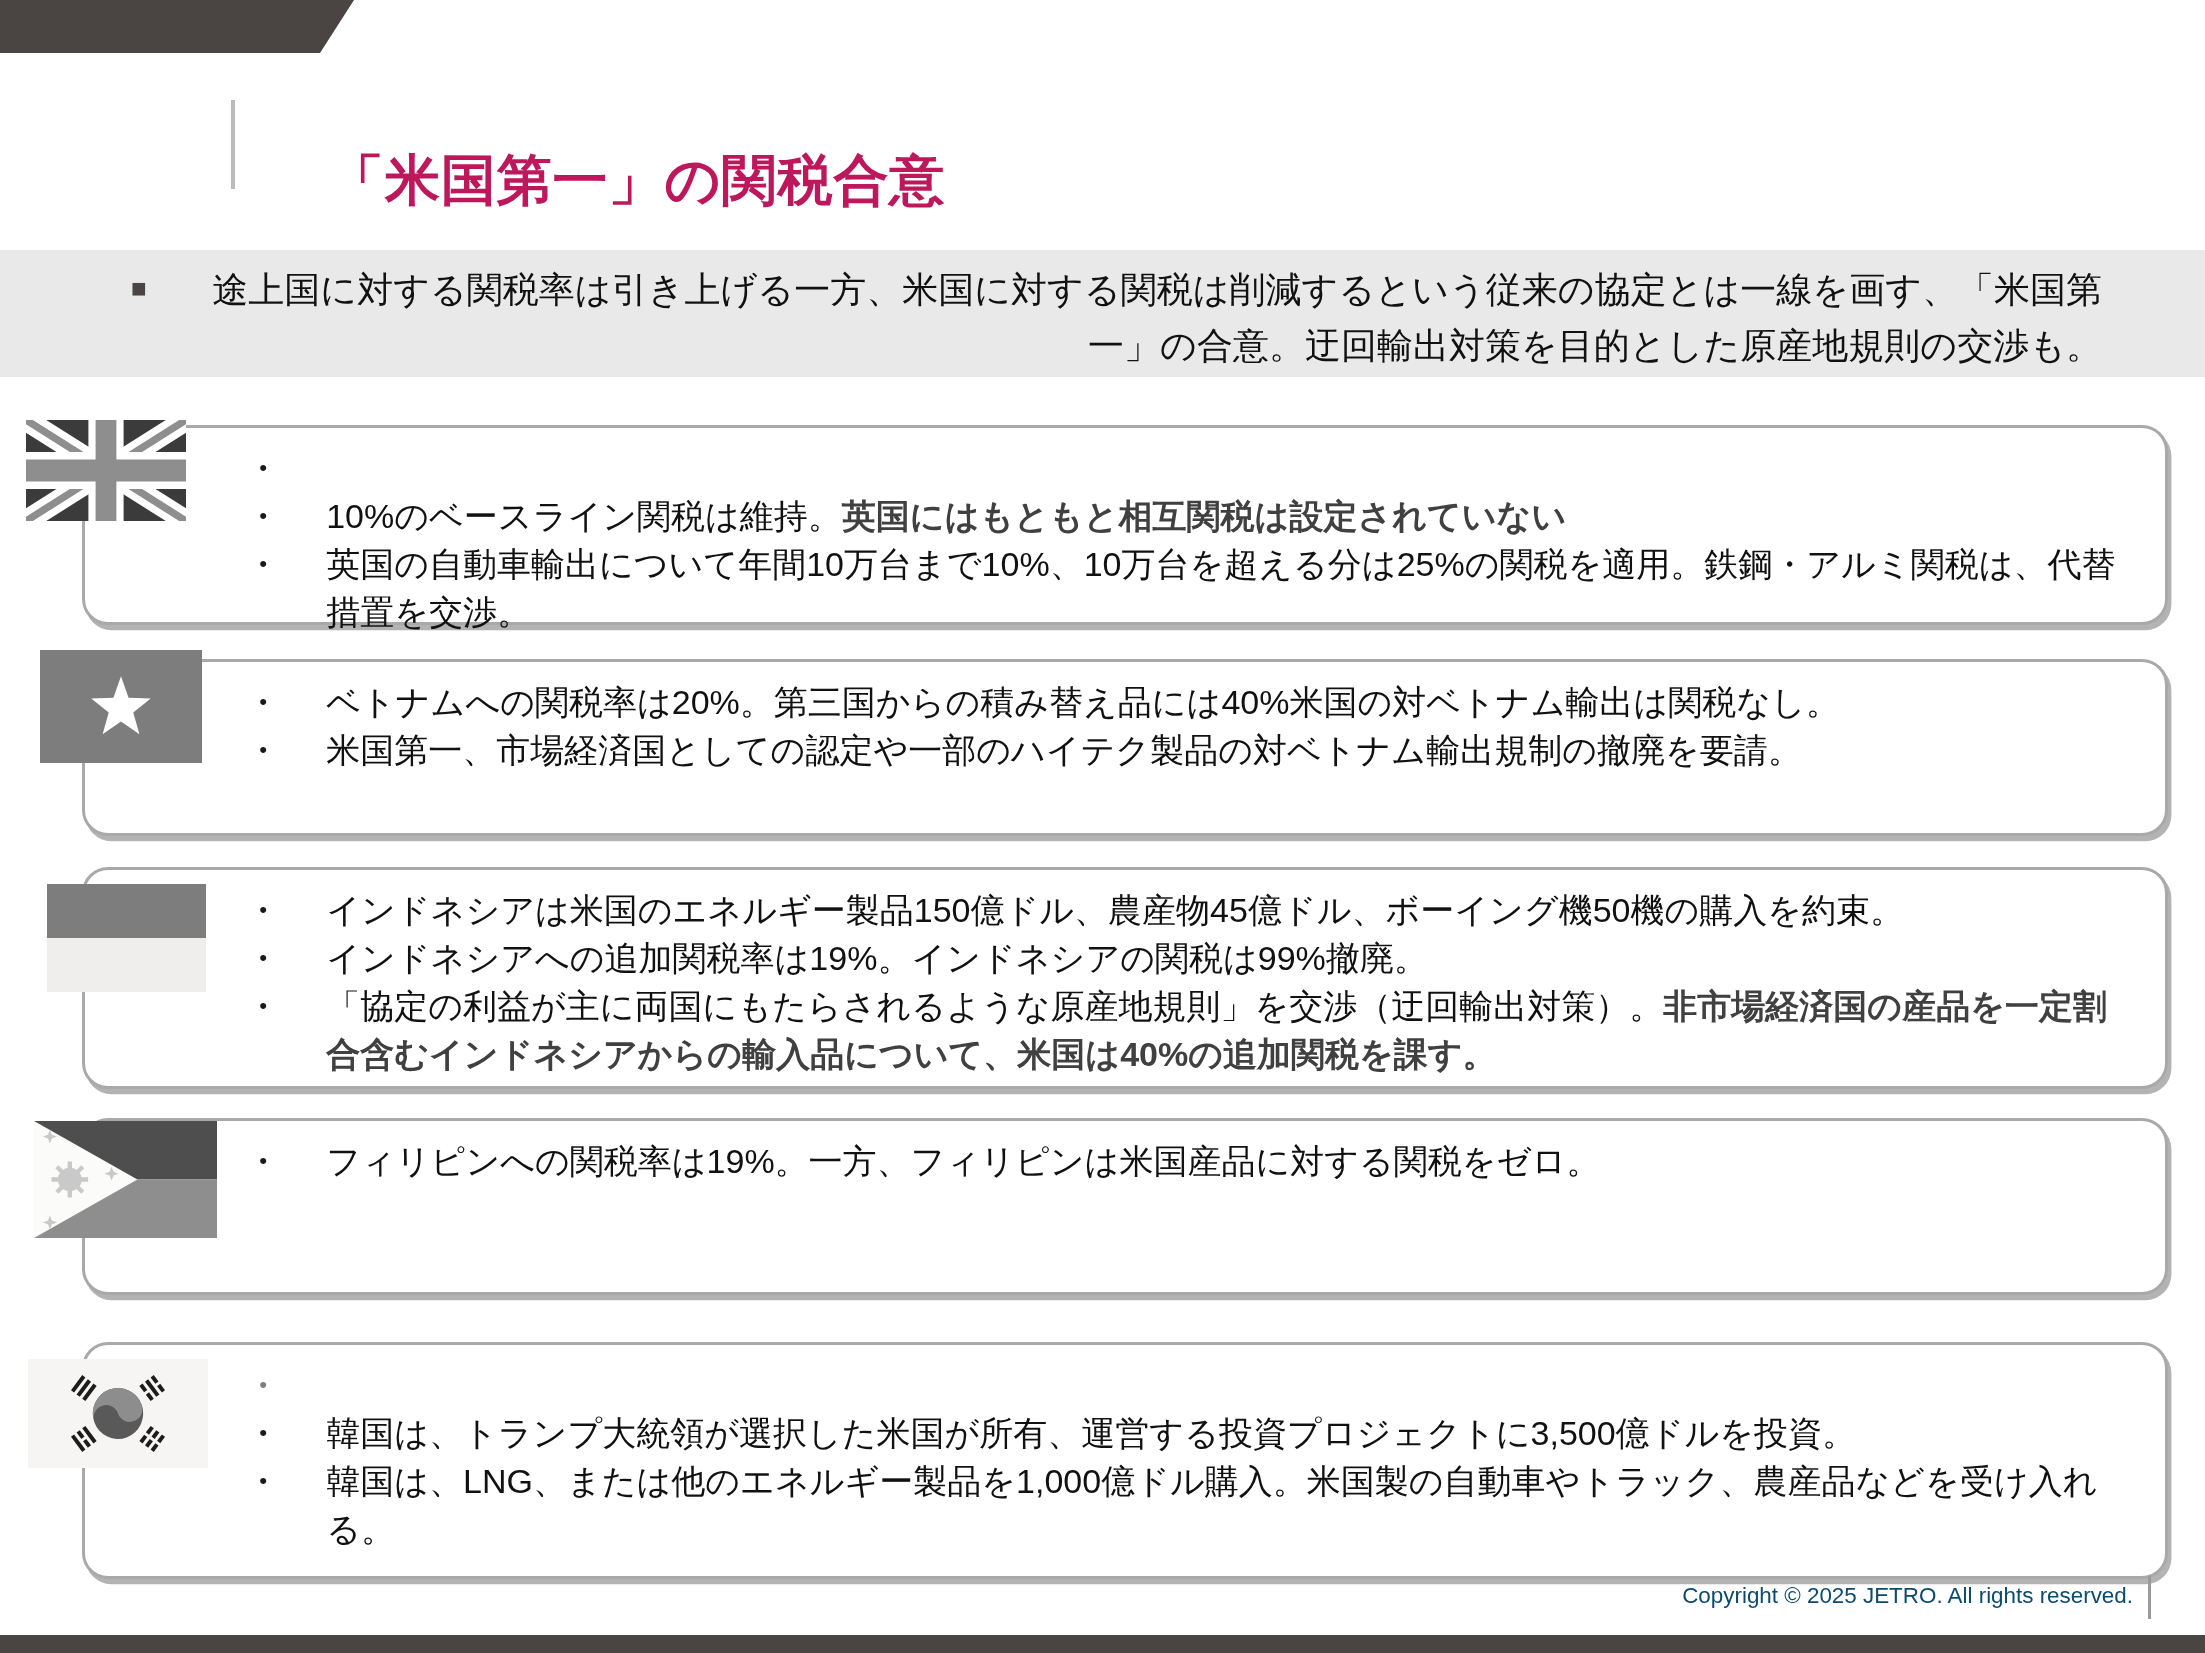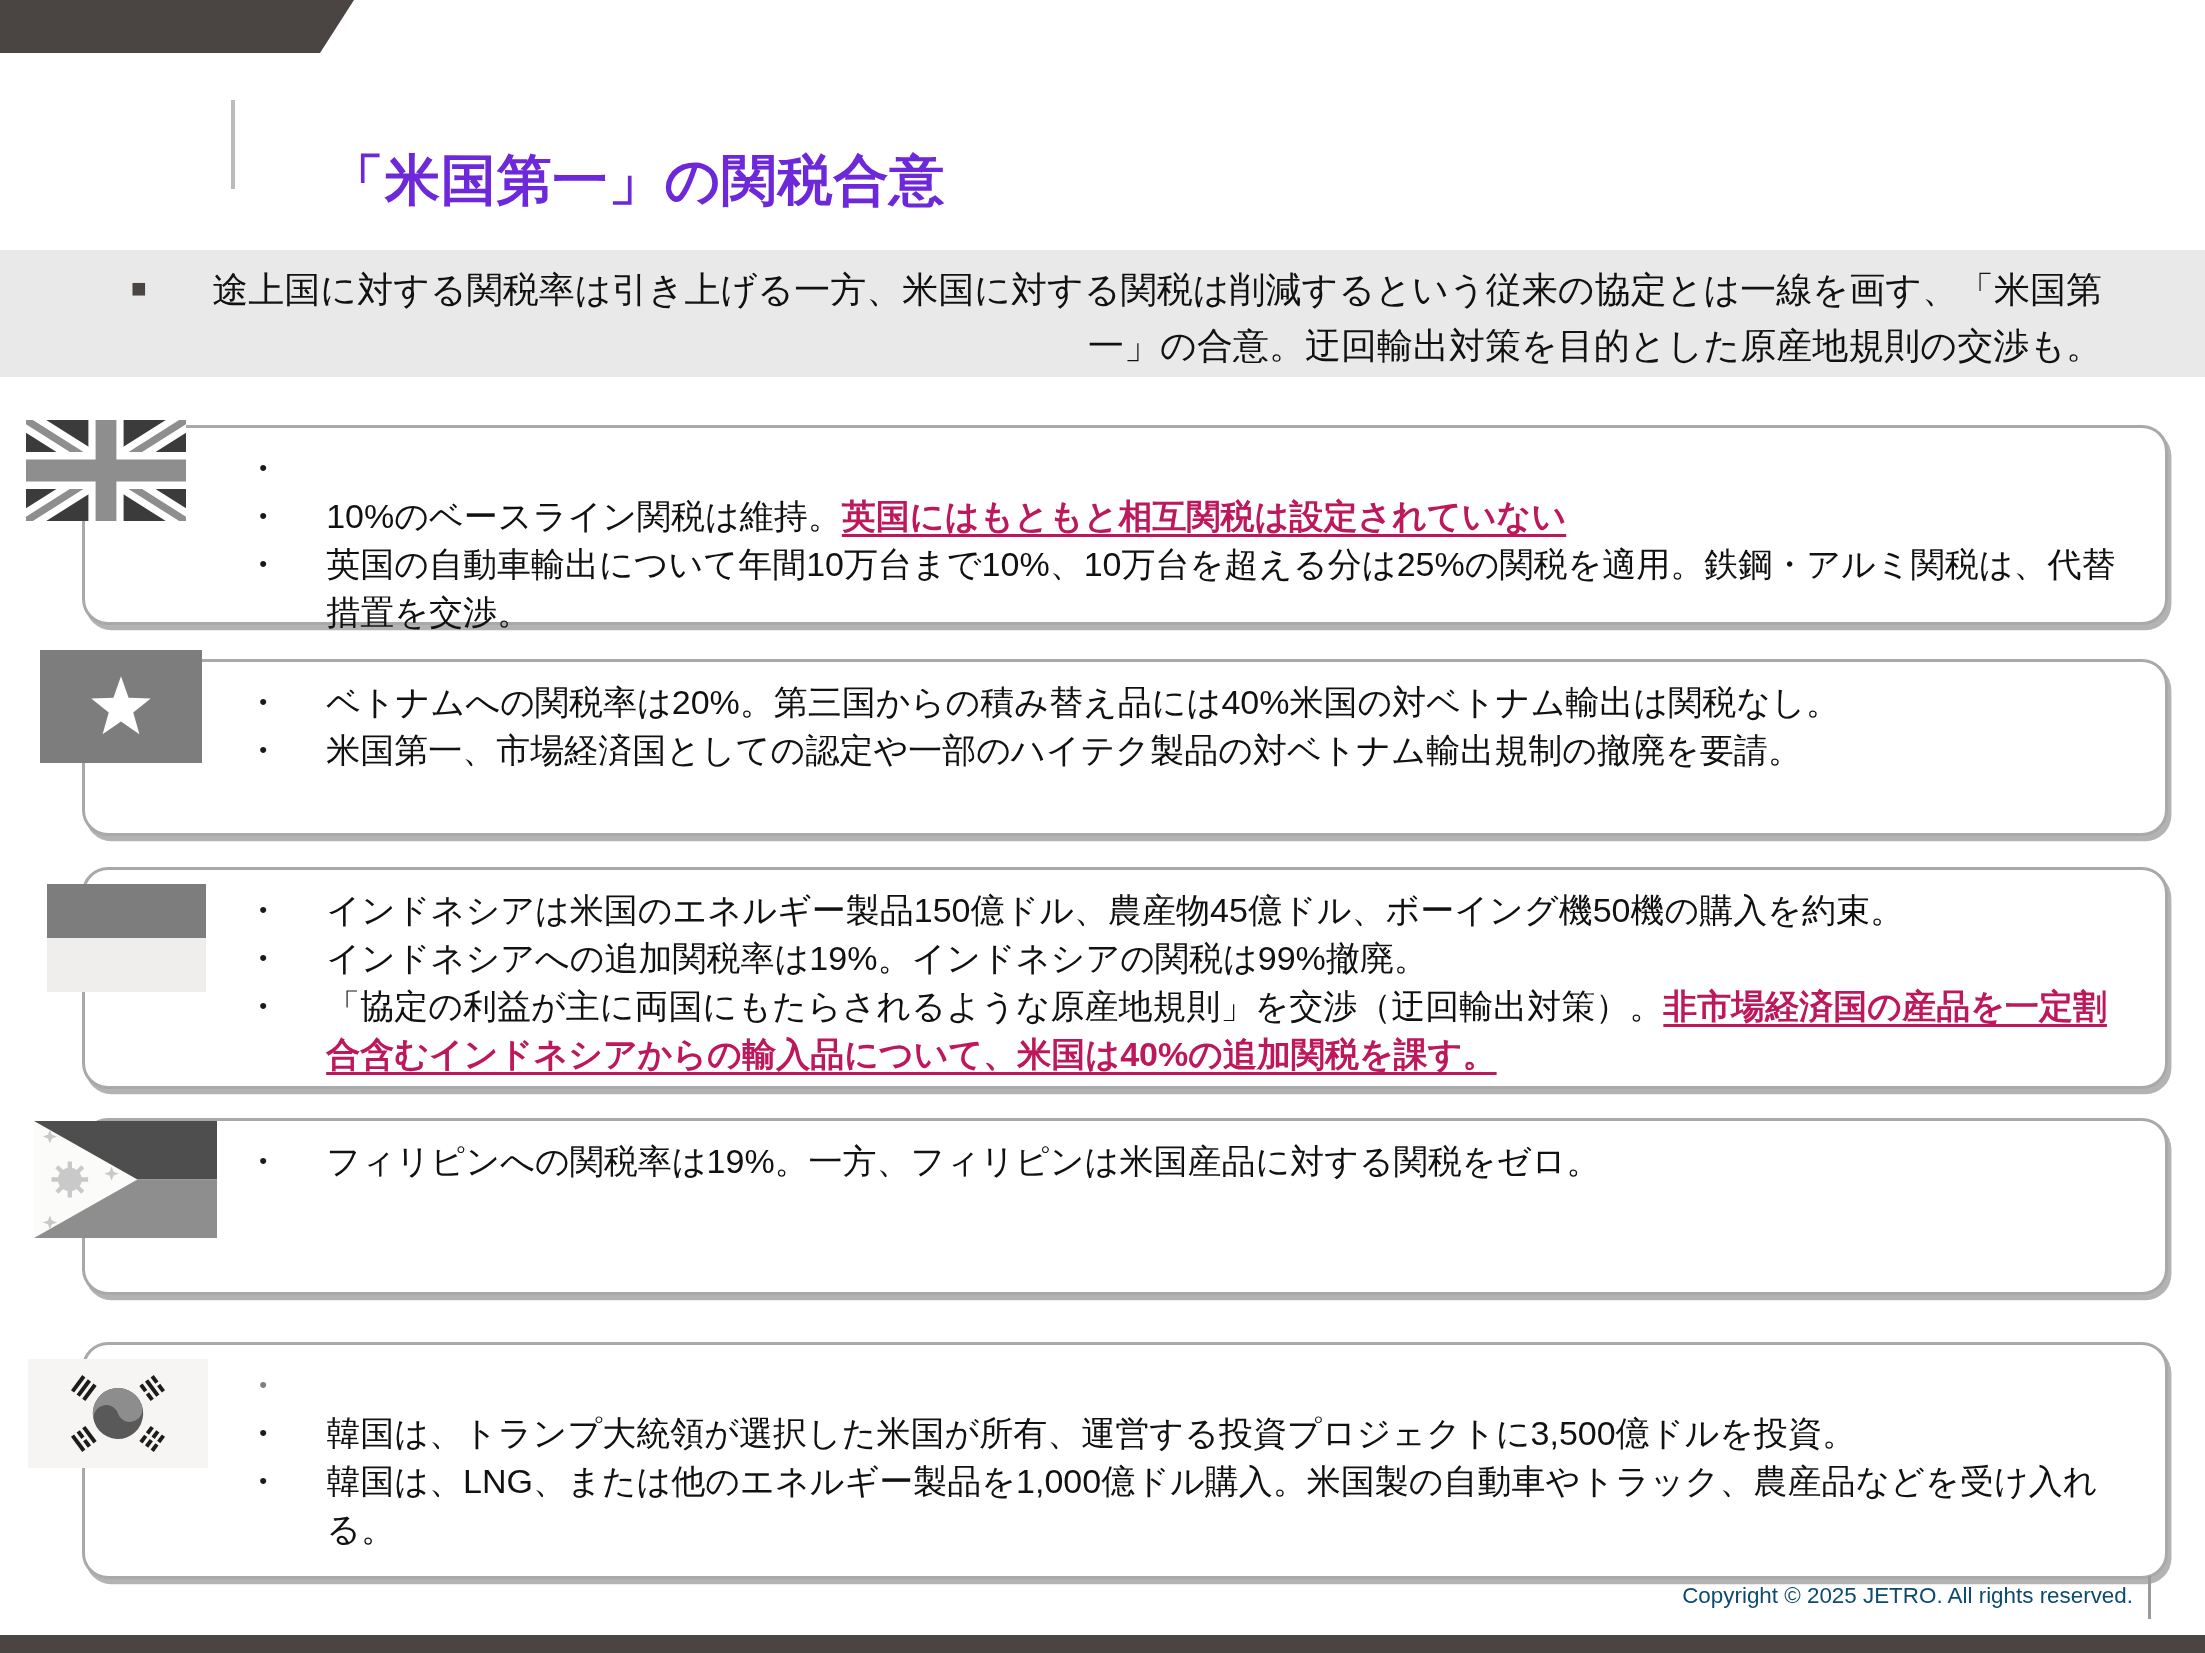--- a/index.html
+++ b/index.html
@@ -13,21 +13,21 @@
   
   .corner-banner{
     position:absolute;left:0;top:0;width:354px;height:53px;background:#4a4543;
     clip-path:polygon(0 0,354px 0,320px 53px,0 53px);
   }
 
   
   .title-rule{position:absolute;left:231px;top:100px;width:4.3px;height:89px;background:#bcbcbc;}
   .page-title{
     position:absolute;left:329px;top:96px;height:95px;line-height:95px;
-    font-size:55px;font-weight:800;color:#6d28d9;letter-spacing:0.9px;white-space:nowrap;
+    font-size:55px;font-weight:800;color:#be185d;letter-spacing:0.9px;white-space:nowrap;
   }
 
   
   .summary-band{
     position:absolute;left:0;top:250px;width:2205px;height:127px;background:#e9e9e9;
     display:flex;align-items:flex-start;box-sizing:border-box;
     padding:12px 103px 0 131px;
   }
   .summary-marker{
     font-size:26px;color:#4a4543;line-height:52px;margin-right:22.4px;flex:0 0 auto;
@@ -44,22 +44,22 @@
     padding:15.5px 43px 8.6px 169px;
   }
   .cbox ul{list-style:none;margin:0;padding:0;}
   .cbox li{display:flex;align-items:flex-start;}
   .marker{
     flex:0 0 67px;font-size:22.4px;line-height:48px;color:#1a1a1a;padding-left:5.2px;
   }
   .marker.gray{color:#7f7f7f;}
   .btext{font-size:34px;line-height:48px;color:#111111;}
   .em{
-    color:#be185d;font-weight:bold;
-    text-decoration:underline;text-decoration-thickness:2.6px;text-underline-offset:6px;
+    color:#404040;font-weight:bold;
+    text-decoration-thickness:2.6px;text-underline-offset:6px;
   }
   .box-uk{top:425px;height:200px;}
   .box-vn{top:659px;height:177px;}
   .box-id{top:867px;height:222px;}
   .box-ph{top:1118px;height:177px;}
   .box-kr{top:1342px;height:237px;}
 
   
   .flag{position:absolute;z-index:3;}
   .flag-uk{left:26px;top:420px;width:160px;height:101px;}

